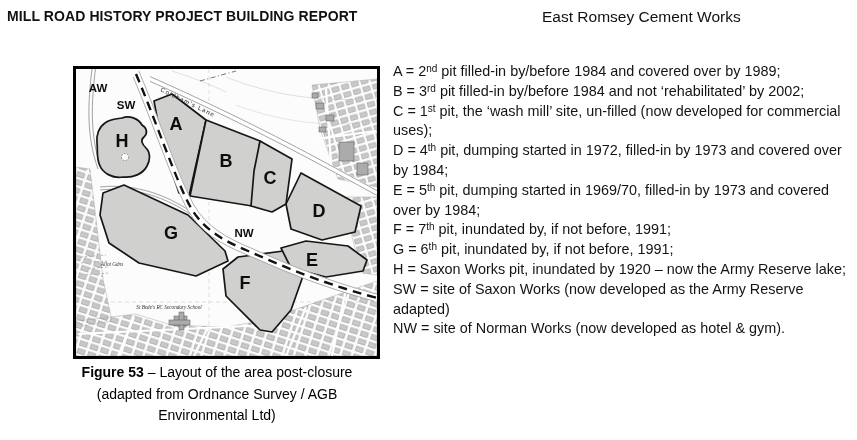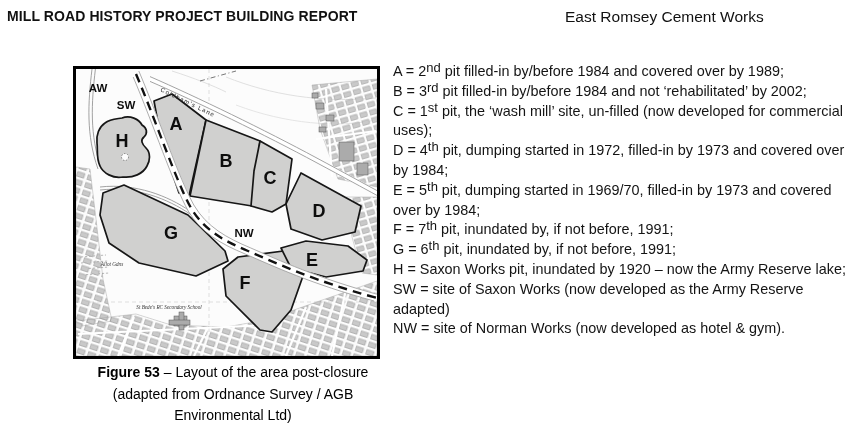--- a/index.html
+++ b/index.html
@@ -1,27 +1,27 @@
 <!DOCTYPE html>
 <html><head>
 <meta charset="utf-8">
 <style>
   html,body{margin:0;padding:0}
   body{width:857px;height:440px;overflow:hidden;background:#ffffff;
        font-family:"Liberation Sans",sans-serif;color:#111;position:relative}
   .hdr-left{position:absolute;left:7px;top:8px;font-size:14px;font-weight:700;letter-spacing:.1px;white-space:nowrap}
-  .hdr-right{position:absolute;left:565px;top:8px;font-size:15.5px;font-weight:400;white-space:nowrap}
+  .hdr-right{position:absolute;left:542px;top:8px;font-size:15.5px;font-weight:400;white-space:nowrap}
   .map-wrap{position:absolute;left:73px;top:66px;width:301px;height:287px;border:3px solid #000;background:#fcfcfc}
   .map-wrap svg{display:block}
-  .caption{position:absolute;left:72px;top:362px;width:322px;text-align:center;
+  .caption{position:absolute;left:56px;top:362px;width:322px;text-align:center;
            font-size:14px;line-height:21.5px;color:#000}
   .caption b{font-weight:700}
   .legend{position:absolute;left:393px;top:62px;width:466px;font-size:14.4px;line-height:19.8px;color:#141414}
   .lg{margin:0;padding:0}
-  sup.sp{font-size:13px;line-height:0;vertical-align:4.5px}
+  sup.sp{font-size:10px;line-height:0;vertical-align:4.5px}
   
   .pitlbl text{font:700 18px "Liberation Sans",sans-serif;fill:#0d0d0d;text-anchor:middle;dominant-baseline:central}
   .smlbl text{font:700 11.5px "Liberation Sans",sans-serif;fill:#0d0d0d;text-anchor:middle;dominant-baseline:central}
   .lanetxt{font:500 6.2px "Liberation Sans",sans-serif;fill:#2a2a2a;letter-spacing:1.1px}
   .tinytxt{font:italic 5.2px "Liberation Serif",serif;fill:#333;text-anchor:middle}
 </style>
 </head>
 <body>
 
 <div class="hdr-left">MILL ROAD HISTORY PROJECT BUILDING REPORT</div>

